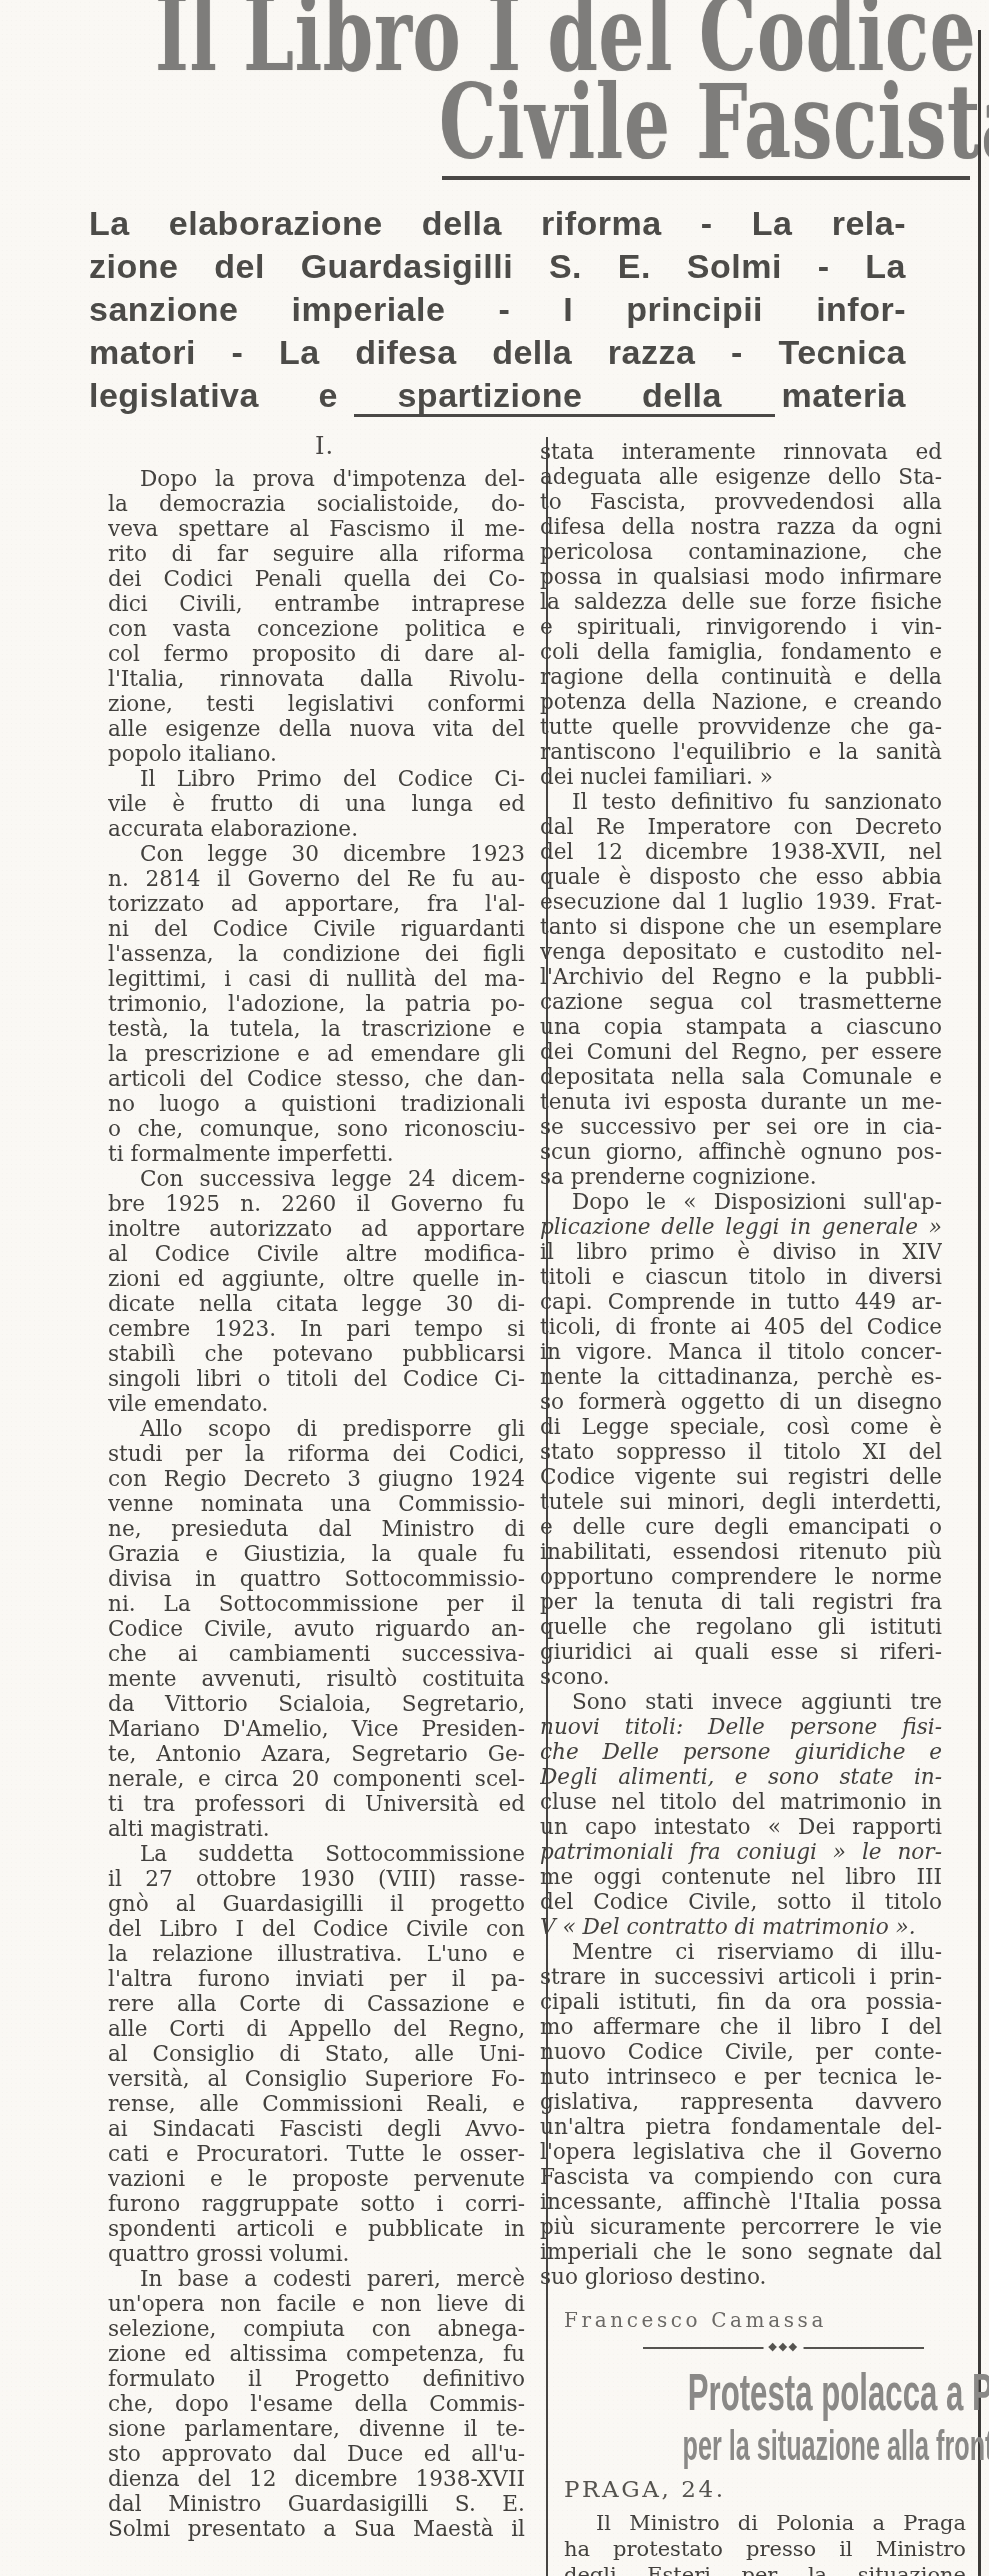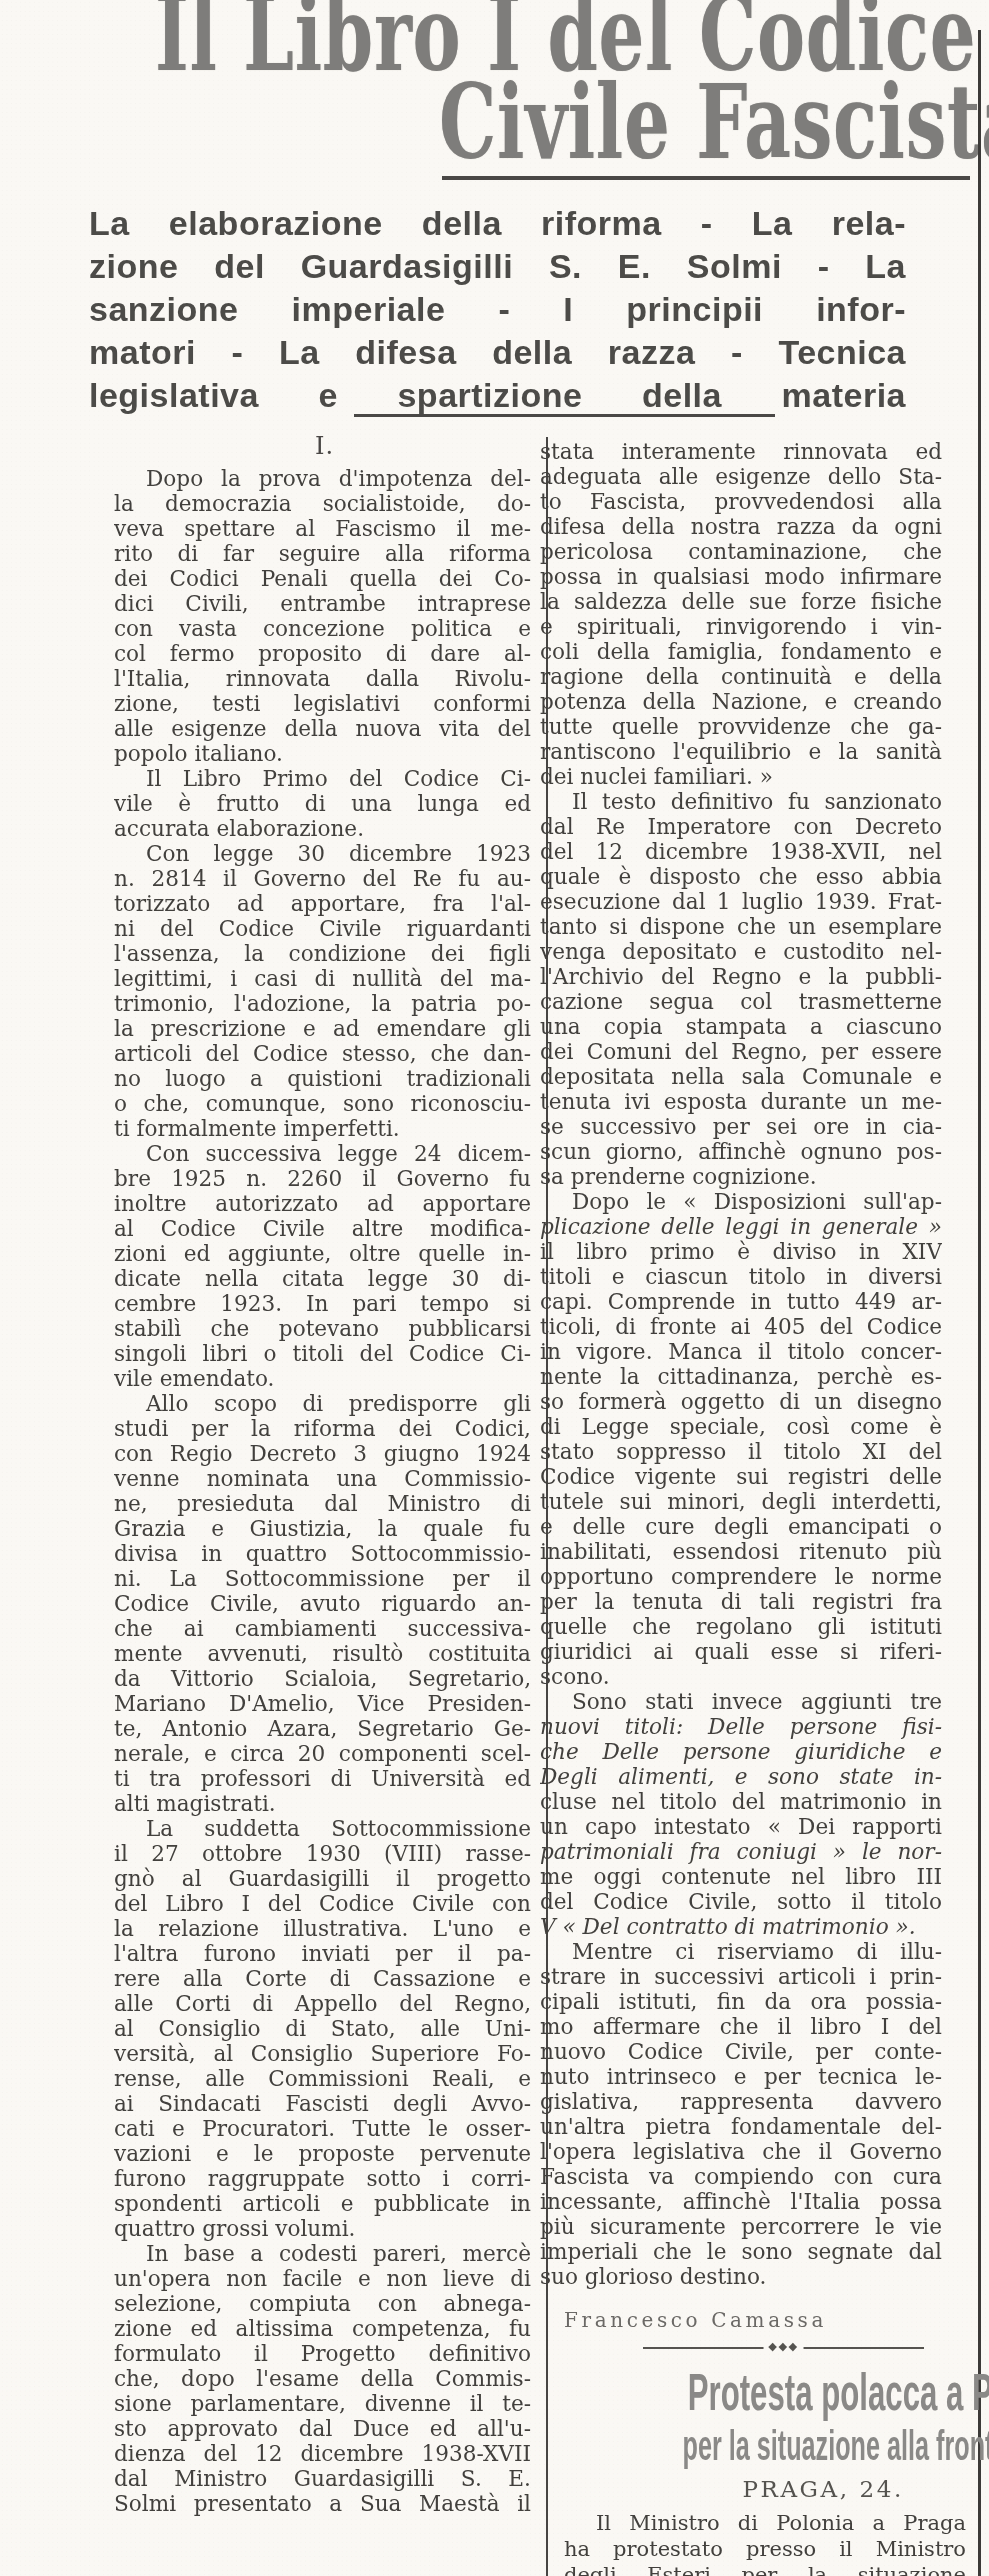--- a/index.html
+++ b/index.html
@@ -31,21 +31,21 @@
     font-size:34px;line-height:43px;color:#4c4b48;
     letter-spacing:0.5px;
   }
   .sub-line{text-align:justify;text-align-last:justify;height:43px;overflow:hidden;}
   
   .section-marker{
     position:absolute;left:116px;top:432px;width:417px;
     text-align:center;font-size:24px;color:#4a4745;letter-spacing:1px;
   }
   .col{position:absolute;color:#42403d;}
-  .col-left {left:114px; top:466px; width:417px;font-size:21.6px;line-height:25px;}
+  .col-left {left:108px; top:466px; width:417px;font-size:21.6px;line-height:25px;}
   .col-right{left:540px;top:439px; width:402px;font-size:21.6px;line-height:25px;}
   .col-right2{left:564px;top:2510px;width:402px;font-size:21px;line-height:26px;}
   .line{text-align:justify;text-align-last:justify;overflow:hidden;}
   .col-left .line,.col-right .line{height:25px;}
   .col-right2 .line{height:26px;}
   .line.plast{text-align-last:left;}
   .line.first{text-indent:32px;}
   .line.it{font-style:italic;}
   
   .vdivider{position:absolute;left:546px;top:437px;width:2.1px;height:3047px;background:#474543;}
@@ -63,21 +63,21 @@
   .headline2{
     position:absolute;left:564px;width:402px;text-align:center;
     font-family:"Liberation Sans", sans-serif;font-weight:700;color:#8a8987;
     white-space:nowrap;
   }
   .h2a{top:2362px;font-size:52px;}
   .h2b{top:2422px;font-size:42px;}
   .headline2 > span{display:inline-block;transform:scaleX(0.60);transform-origin:center top;}
   .dateline{
     position:absolute;left:564px;top:2476px;width:340px;
-    text-align:right;font-size:23px;color:#55534f;letter-spacing:2.6px;
+    text-align:left;font-size:23px;color:#55534f;letter-spacing:2.6px;
   }
 </style>
 </head>
 <body>
 
 <div class="page">
 
   <div class="title-line t1">Il Libro I del Codice</div>
   <div class="title-line t2">Civile Fascista</div>
   <div class="rule rule-title"></div>
@@ -114,20 +114,21 @@
         <div class="line plast">accurata elaborazione.</div>
       </div>
       <div class="p">
         <div class="line first">Con legge 30 dicembre 1923</div>
         <div class="line">n. 2814 il Governo del Re fu au-</div>
         <div class="line">torizzato ad apportare, fra l'al-</div>
         <div class="line">ni del Codice Civile riguardanti</div>
         <div class="line">l'assenza, la condizione dei figli</div>
         <div class="line">legittimi, i casi di nullità del ma-</div>
         <div class="line">trimonio, l'adozione, la patria po-</div>
+        <div class="line">testà, la tutela, la trascrizione e</div>
         <div class="line">la prescrizione e ad emendare gli</div>
         <div class="line">articoli del Codice stesso, che dan-</div>
         <div class="line">no luogo a quistioni tradizionali</div>
         <div class="line">o che, comunque, sono riconosciu-</div>
         <div class="line plast">ti formalmente imperfetti.</div>
       </div>
       <div class="p">
         <div class="line first">Con successiva legge 24 dicem-</div>
         <div class="line">bre 1925 n. 2260 il Governo fu</div>
         <div class="line">inoltre autorizzato ad apportare</div>

